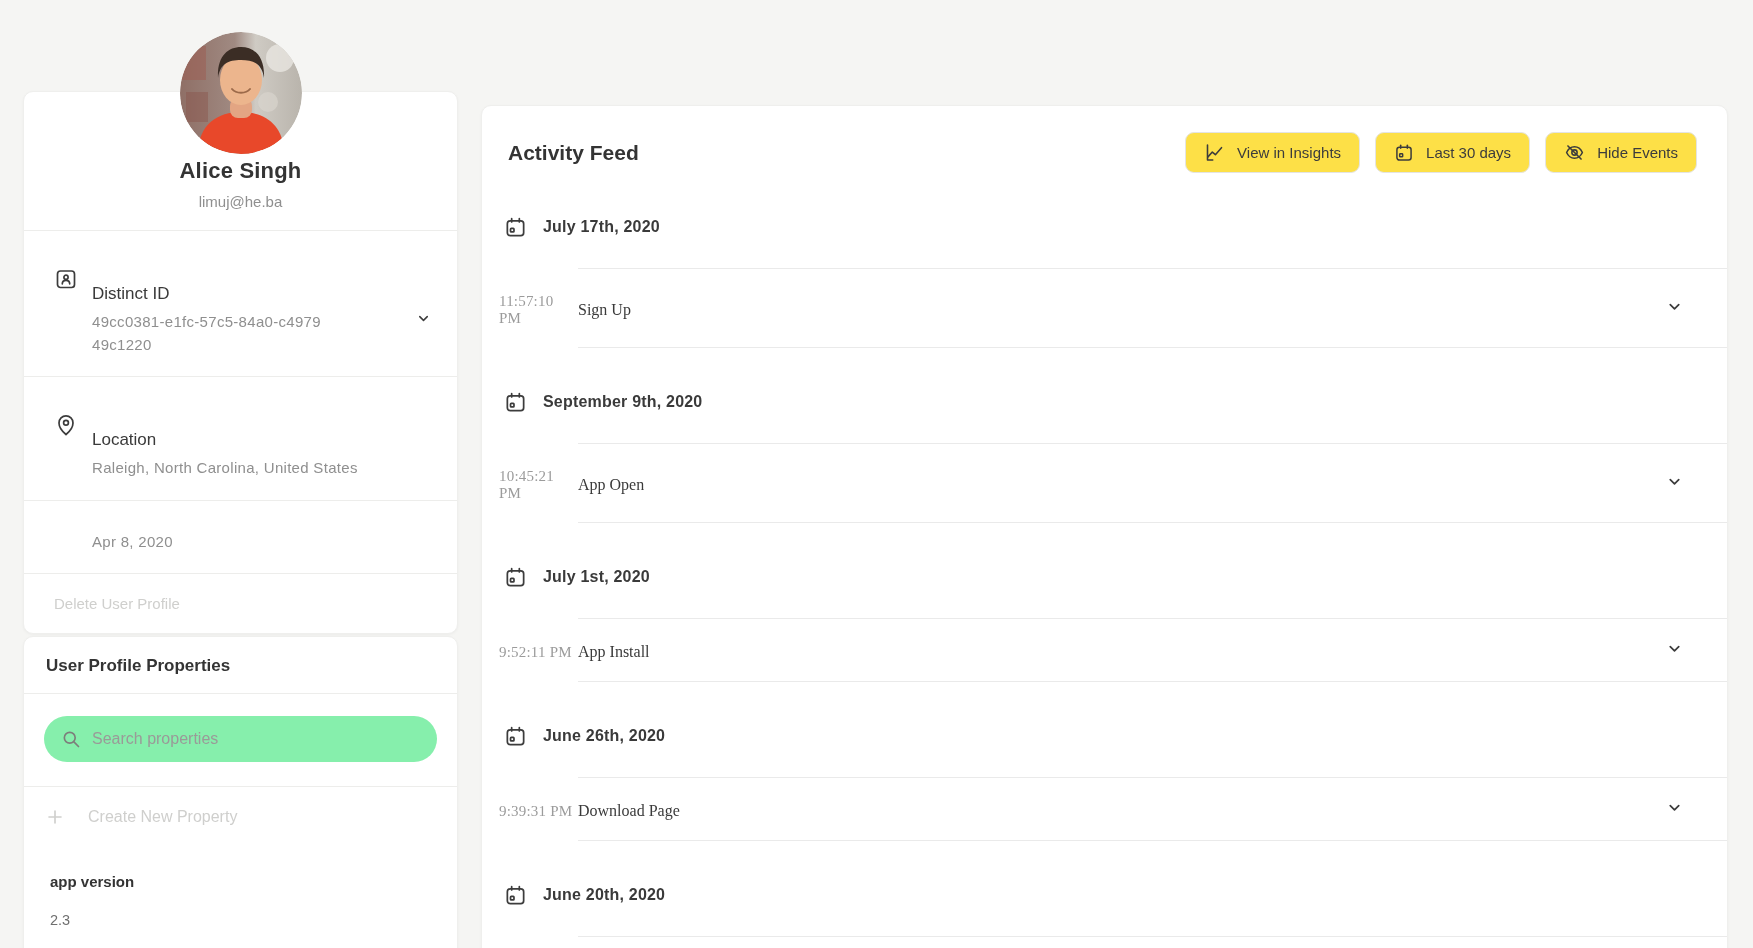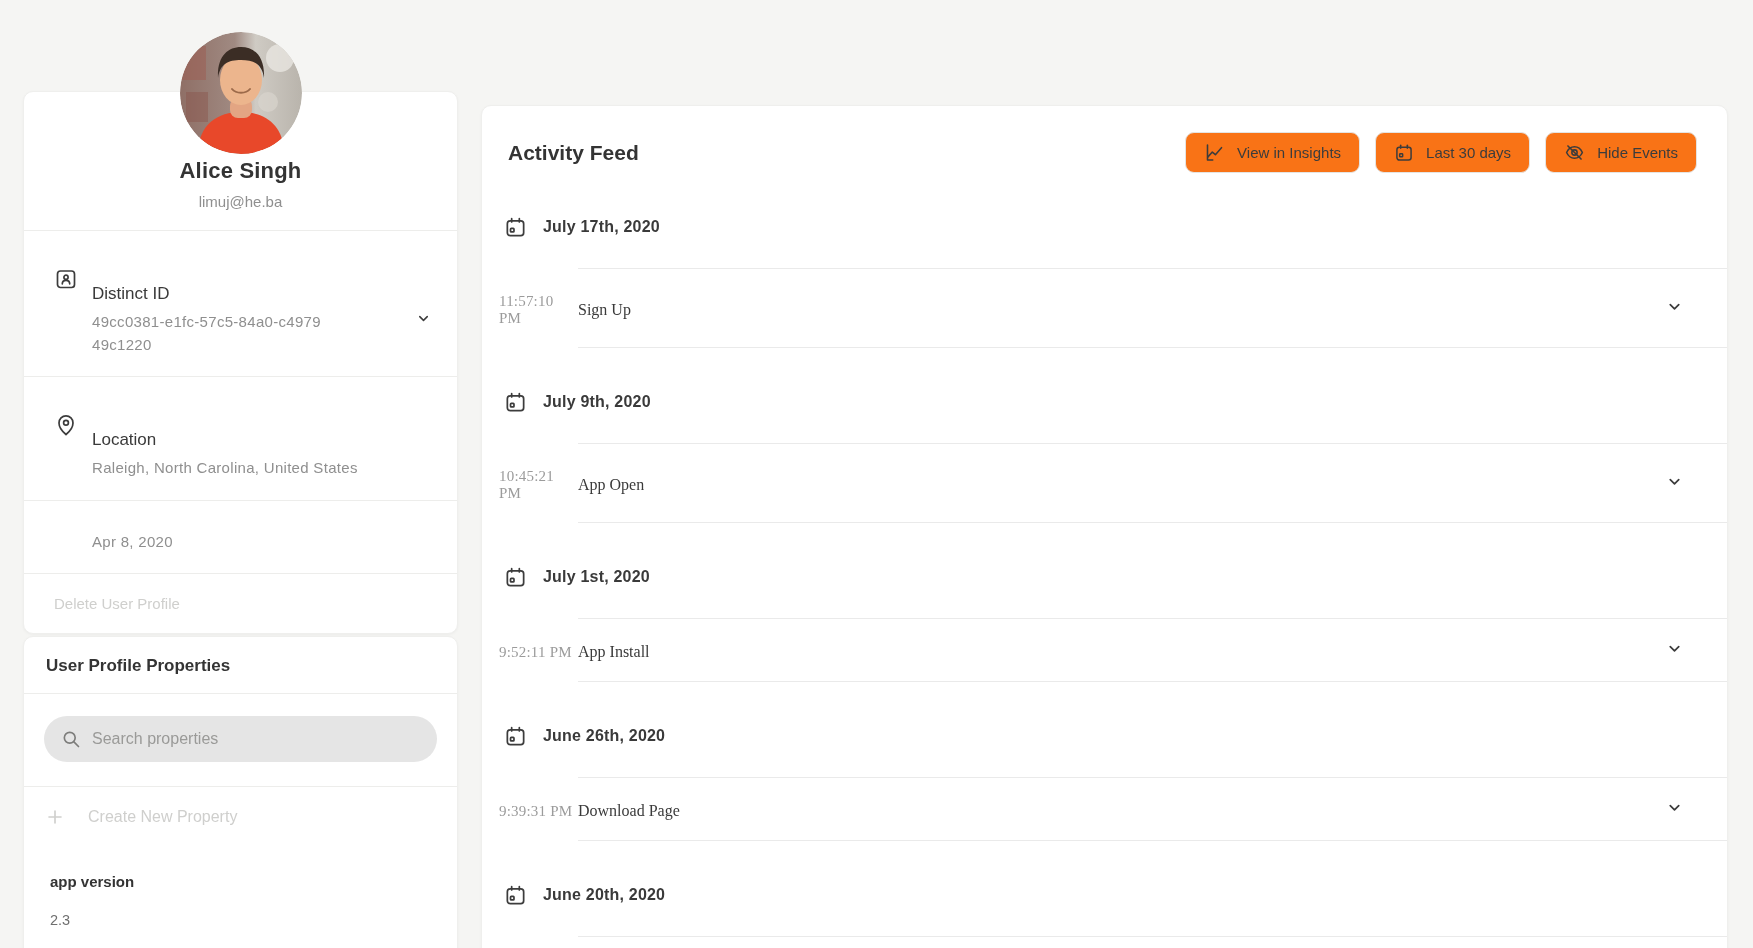--- a/index.html
+++ b/index.html
@@ -44,41 +44,41 @@
   .field-value.breakall { width: 232px; word-break: break-all; }
   .field-chevron { position: absolute; right: 26px; top: 55%; cursor: pointer; color: #3c3c3c; }
   .danger-row { padding: 21px 30px; font-size: 15px; color: #cfcfcd; cursor: pointer; }
 
   
   #properties-card { left: 23px; top: 636px; width: 435px; height: 340px; }
   .props-title { padding: 19px 22px 17px; font-size: 17px; font-weight: 700; color: #343434; }
   .search-wrap { margin: 22px 20px 24px; position: relative; }
   .search-input {
     width: 100%; height: 46px;
-    background: #e5e5e5; border: none; border-radius: 23px;
+    background: #86efac; border: none; border-radius: 23px;
     padding: 0 18px 0 48px;
     font-family: inherit; font-size: 16px; color: #4a4a4a;
     outline: none;
   }
   .search-input::placeholder { color: #9a9a98; }
   .search-icon { position: absolute; left: 17px; top: 13px; color: #7d7d7b; }
   .create-row { display: flex; align-items: center; gap: 24px; padding: 21px 22px; font-size: 16px; color: #cfcfcd; cursor: pointer; }
   .prop-item { padding: 26px 26px 24px; cursor: pointer; }
   .prop-name { font-size: 15px; font-weight: 700; color: #343434; }
   .prop-value { font-size: 14.5px; color: #6f6f6f; margin-top: 22px; }
 
   
   #activity-card { left: 481px; top: 105px; width: 1247px; height: 920px; }
   .activity-header { display: flex; align-items: center; justify-content: space-between; padding: 26px 30px 0 26px; }
   .activity-title { font-size: 21px; font-weight: 700; color: #343434; line-height: 28px; }
   .header-buttons { display: flex; gap: 15px; }
   .btn {
     display: flex; align-items: center; gap: 12px;
     height: 41px; padding: 0 18px;
-    background: #f97316; border: 1px solid #e4e4e2; border-radius: 9px;
+    background: #fde047; border: 1px solid #e4e4e2; border-radius: 9px;
     font-family: inherit; font-size: 15px; font-weight: 500; color: #3c3c3c;
     cursor: pointer;
   }
   .btn svg { flex: 0 0 auto; }
 
   .day-header { display: flex; align-items: center; gap: 16px; margin: 42px 0 0 22px; height: 24px; }
   .day-date { font-size: 16px; font-weight: 700; color: #3a3a3a; letter-spacing: 0.2px; }
   .event-divider { border-top: 1px solid #eaeaea; margin: 29px 0 0 96px; }
   .event-row { position: relative; display: flex; align-items: center; padding: 24px 0 20px 17px; cursor: pointer; font-family: Liberation Serif, serif; }
   .event-time { width: 79px; font-size: 15px; color: #9b9b9b; letter-spacing: 0.2px; }
@@ -276,21 +276,21 @@
     <div class="day-group">
       <div class="day-header">
         <span class="icon">
           <svg width="23" height="23" viewBox="0 0 24 24" fill="none" stroke="currentColor" stroke-width="1.8" stroke-linecap="round" stroke-linejoin="round">
             <rect x="3.5" y="5" width="17" height="15.5" rx="3"></rect>
               <line x1="8" y1="2.8" x2="8" y2="6.2"></line>
               <line x1="16" y1="2.8" x2="16" y2="6.2"></line>
               <rect x="6.8" y="13" width="3.6" height="3.6" rx="0.8"></rect>
           </svg>
         </span>
-        <span class="day-date">July 9th, 2020</span>
+        <span class="day-date">September 9th, 2020</span>
       </div>
       <div class="event-divider"></div>
       <div class="event-row">
         <span class="event-time">10:45:21 PM</span>
         <span class="event-name">App Open</span>
         <span class="row-chevron">
           <svg width="17" height="17" viewBox="0 0 24 24" fill="none" stroke="currentColor" stroke-width="2.4" stroke-linecap="round" stroke-linejoin="round">
               <polyline points="6 9 12 15 18 9"></polyline>
             </svg>
         </span>

